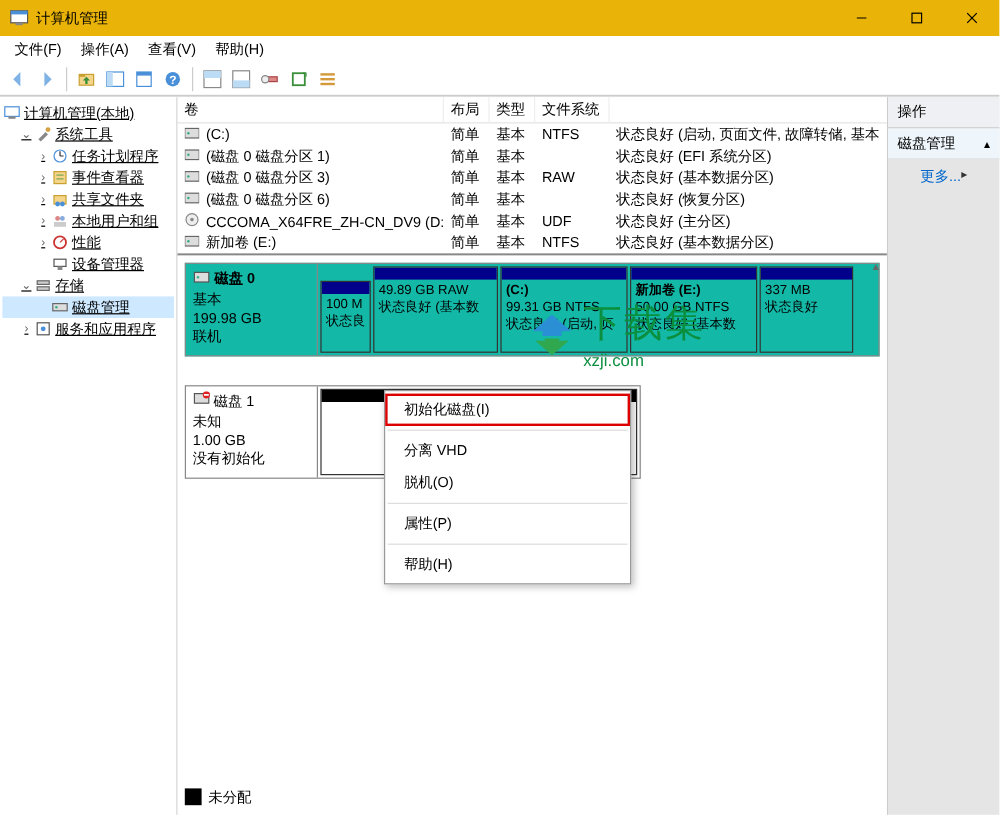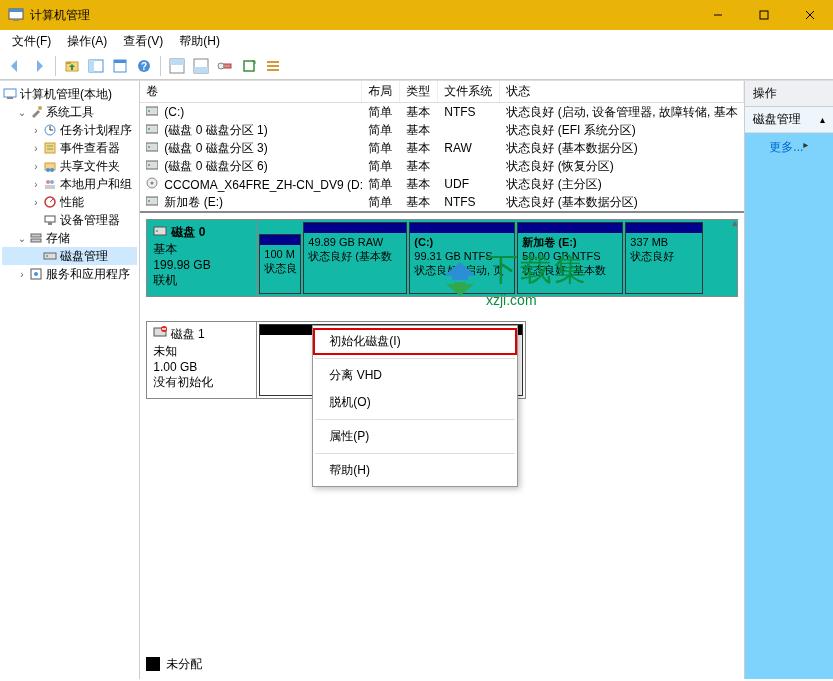--- a/index.html
+++ b/index.html
@@ -10,21 +10,21 @@
 .titlebar .wbtns { display: flex; }
 .titlebar .wbtn { width: 46px; height: 30px; display: flex; align-items: center; justify-content: center; }
 .titlebar .wbtn svg { width: 10px; height: 10px; }
 .menubar { height: 22px; display: flex; align-items: center; padding: 0 4px; }
 .menubar .mitem { padding: 2px 8px; cursor: default; }
 .toolbar { height: 28px; display: flex; align-items: center; padding: 2px 4px; border-bottom: 1px solid #ccc; background: #fff; gap: 2px; }
 .tbtn { width: 22px; height: 22px; display: flex; align-items: center; justify-content: center; border: 1px solid transparent; }
 .sep { width: 1px; height: 20px; background: #ccc; margin: 0 3px; }
 .main { display: flex; height: calc(681px - 30px - 22px - 28px - 2px); border-top: 1px solid #ddd; }
 .tree { width: 152px; border-right: 1px solid #ccc; padding: 4px 2px; overflow: hidden; background: #fff; }
-.tree .node { display: flex; align-items: center; padding: 2px 0; height: 18px; white-space: nowrap; }
+.tree .node { display: flex; align-items: center; padding: 2px 0; height: 18px; white-space: nowrap; text-decoration: underline; }
 .tree .twisty { width: 12px; text-align: center; font-size: 10px; color: #666; }
 .tree .ticon { width: 16px; height: 16px; margin-right: 2px; display: flex; align-items: center; justify-content: center; }
 .tree .sel { background: #cde8ff; }
 .tree .l1 { padding-left: 0px; }
 .tree .l2 { padding-left: 14px; }
 .tree .l3 { padding-left: 28px; }
 .middle { flex: 1; display: flex; flex-direction: column; border-right: 1px solid #ccc; }
 .voltable { border-bottom: 2px solid #888; }
 .volhead { display: flex; background: #fff; border-bottom: 1px solid #ddd; height: 22px; align-items: center; }
 .volhead .col, .volrow .col { padding: 2px 6px; overflow: hidden; white-space: nowrap; text-overflow: clip; }
@@ -51,21 +51,21 @@
 .diskrow2 .dlabel { width: 110px; border-right: 1px solid #888; padding: 4px 6px; }
 .diskrow2 .parts { flex: 1; padding: 2px; }
 .unalloc { border: 1px solid #333; height: 100%; }
 .unalloc .ptop { height: 10px; background: #000; }
 .legend { display: flex; align-items: center; gap: 6px; margin: 8px 6px 2px 6px; height: 18px; }
 .legend .sw { width: 14px; height: 14px; }
 .ctxmenu { position: absolute; background: #fff; border: 1px solid #999; box-shadow: 2px 2px 6px rgba(0,0,0,0.25); width: 206px; z-index: 50; padding: 2px 0; }
 .ctxmenu .ci { padding: 5px 16px; white-space: nowrap; }
 .ctxmenu .ci.hi { outline: 2px solid #d00; outline-offset: -2px; }
 .ctxmenu .cd { border-top: 1px solid #ddd; margin: 3px 2px; }
-.right { width: 96px; background: #7dd3fc; }
+.right { width: 96px; background: #e5e5e5; }
 .right .rhead { background: #eef0f3; border-bottom: 1px solid #ccc; padding: 4px 8px; font-size: 12px; }
 .right .rsub { background: #eef5fb; padding: 4px 8px; display: flex; justify-content: space-between; align-items: center; border-bottom: 1px solid #ddd; }
 .right .rlink { padding: 6px 8px; color: #0066cc; display: flex; justify-content: center; }
 .watermark { position: absolute; left: 440px; top: 248px; display: flex; align-items: center; gap: 6px; z-index: 5; pointer-events: none; }
 .watermark .wt { display: flex; flex-direction: column; }
 .watermark .wt .big { color: #0a8f3f; font-size: 32px; font-weight: normal; letter-spacing: 2px; }
 .watermark .wt .small { color: #0a8f3f; font-size: 14px; }
 .scroll-up { position: absolute; right: 2px; top: 2px; width: 14px; height: 14px; display: flex; align-items: center; justify-content: center; color: #666; font-size: 10px; }
 .ghost { opacity: 0.6; }
 </style>
@@ -298,32 +298,31 @@
   </div>
 
   <div class="middle">
 
     <div class="voltable">
       <div class="volhead">
         <div class="col col-vol">卷</div>
         <div class="col col-layout">布局</div>
         <div class="col col-type">类型</div>
         <div class="col col-fs">文件系统</div>
-        <div class="col col-status">状态</div>
       </div>
       <div class="volbody" id="volbody">
           <div class="volrow">
             <div class="col col-vol"><span class="vicon"><svg width="12" height="10" viewBox="0 0 12 10">
                   <rect x="0" y="1" width="12" height="8" fill="#ddd" stroke="#666"></rect>
                   <circle cx="3" cy="5" r="1" fill="#3a8"></circle>
                 </svg></span><span>(C:)</span></div>
             <div class="col col-layout">简单</div>
             <div class="col col-type">基本</div>
             <div class="col col-fs">NTFS</div>
-            <div class="col col-status">状态良好 (启动, 设备管理器, 故障转储, 基本</div>
+            <div class="col col-status">状态良好 (启动, 页面文件, 故障转储, 基本</div>
           </div>
           <div class="volrow">
             <div class="col col-vol"><span class="vicon"><svg width="12" height="10" viewBox="0 0 12 10">
                   <rect x="0" y="1" width="12" height="8" fill="#ddd" stroke="#666"></rect>
                   <circle cx="3" cy="5" r="1" fill="#3a8"></circle>
                 </svg></span><span>(磁盘 0 磁盘分区 1)</span></div>
             <div class="col col-layout">简单</div>
             <div class="col col-type">基本</div>
             <div class="col col-fs"></div>
             <div class="col col-status">状态良好 (EFI 系统分区)</div>

